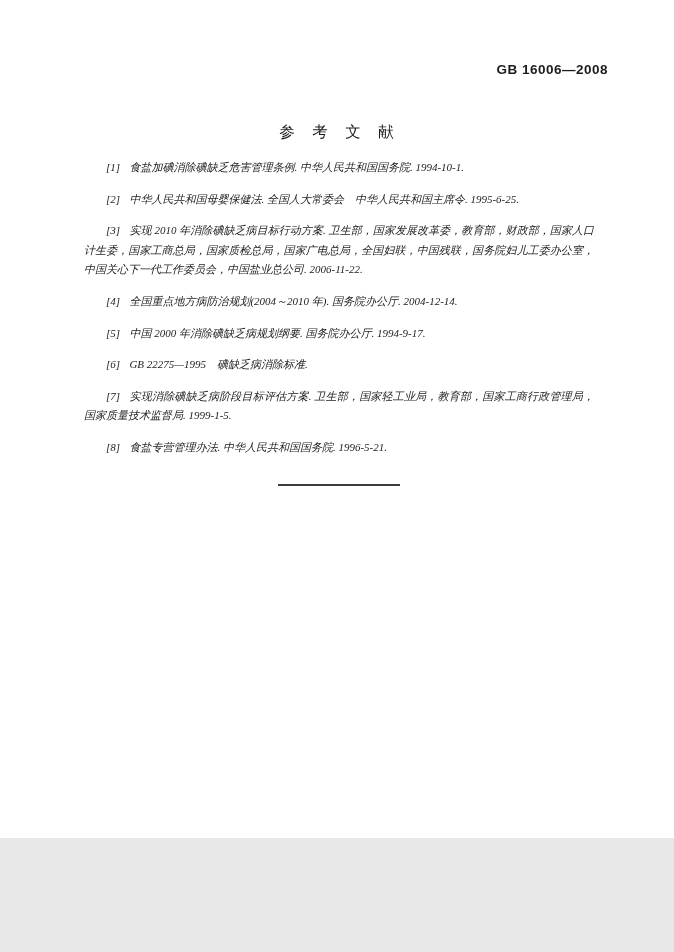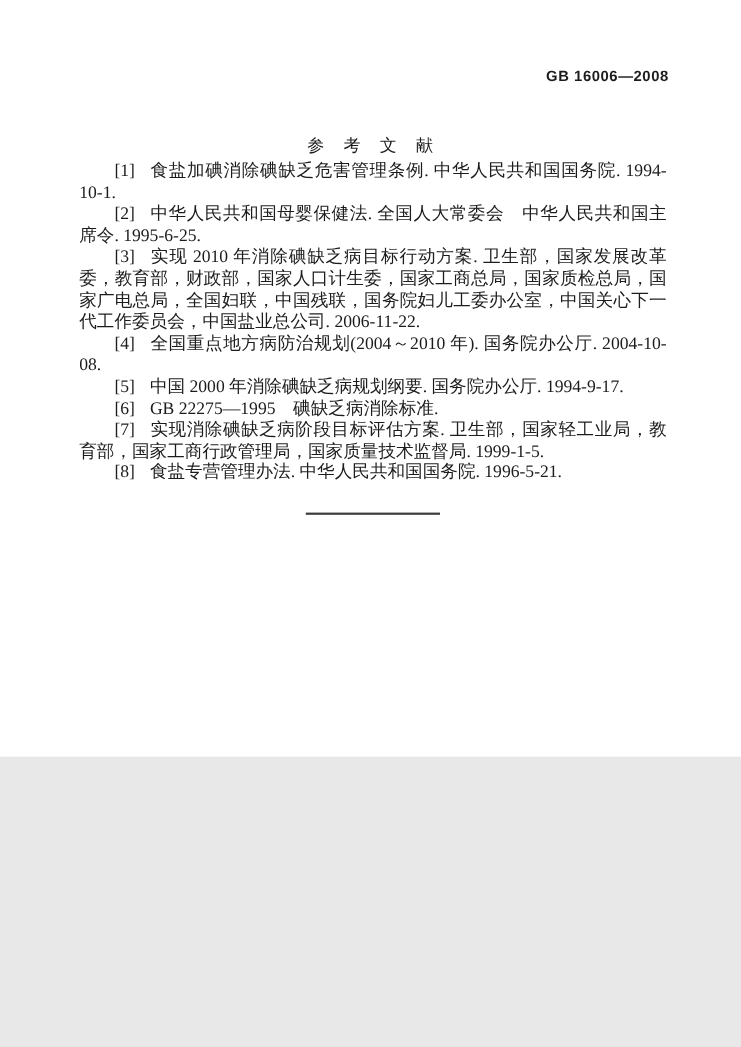--- a/index.html
+++ b/index.html
@@ -3,21 +3,21 @@
 <meta charset="utf-8">
 <style>
   html, body {
     margin: 0;
     padding: 0;
     background: #e8e8e8;
   }
   .page {
     position: relative;
     width: 674px;
-    height: 688px;
+    height: 838px;
     margin: 0 auto;
     background: #ffffff;
     font-family: "Liberation Serif", "DejaVu Serif", serif;
     color: #1c1c1c;
     overflow: hidden;
   }
   .std-number {
     position: absolute;
     top: 62px;
     right: 66px;
@@ -37,25 +37,26 @@
     font-weight: normal;
     letter-spacing: 1px;
   }
   .refs {
     position: absolute;
     top: 146px;
     left: 72px;
     width: 534px;
   }
   .ref {
-    margin: 0;
-    font-size: 16px;
+    margin: 12px;
+    font-size: 11px;
     line-height: 19.6px;
     text-align: justify;
     text-indent: 2em;
+    font-style: italic;
   }
   .ref-label {
     padding-right: 0.85em;
   }
   .end-rule {
     width: 122px;
     height: 2px;
     background: #3c3c3c;
     margin: 26px auto 0 auto;
   }
@@ -70,21 +71,21 @@
   <div class="doc-title">参　考　文　献</div>
 
   <div class="refs">
 
     <p class="ref"><span class="ref-label">[1]</span><span>食盐加碘消除碘缺乏危害管理条例. 中华人民共和国国务院. 1994-10-1.</span></p>
 
     <p class="ref"><span class="ref-label">[2]</span><span>中华人民共和国母婴保健法. 全国人大常委会　中华人民共和国主席令. 1995-6-25.</span></p>
 
     <p class="ref"><span class="ref-label">[3]</span><span>实现 2010 年消除碘缺乏病目标行动方案. 卫生部，国家发展改革委，教育部，财政部，国家人口计生委，国家工商总局，国家质检总局，国家广电总局，全国妇联，中国残联，国务院妇儿工委办公室，中国关心下一代工作委员会，中国盐业总公司. 2006-11-22.</span></p>
 
-    <p class="ref"><span class="ref-label">[4]</span><span>全国重点地方病防治规划(2004～2010 年). 国务院办公厅. 2004-10-08.</span></p>
+    <p class="ref"><span class="ref-label">[4]</span><span>全国重点地方病防治规划(2004～2010 年). 国务院办公厅. 2004-12-14.</span></p>
 
     <p class="ref"><span class="ref-label">[5]</span><span>中国 2000 年消除碘缺乏病规划纲要. 国务院办公厅. 1994-9-17.</span></p>
 
     <p class="ref"><span class="ref-label">[6]</span><span>GB 22275—1995　碘缺乏病消除标准.</span></p>
 
     <p class="ref"><span class="ref-label">[7]</span><span>实现消除碘缺乏病阶段目标评估方案. 卫生部，国家轻工业局，教育部，国家工商行政管理局，国家质量技术监督局. 1999-1-5.</span></p>
 
     <p class="ref"><span class="ref-label">[8]</span><span>食盐专营管理办法. 中华人民共和国国务院. 1996-5-21.</span></p>
 
 

